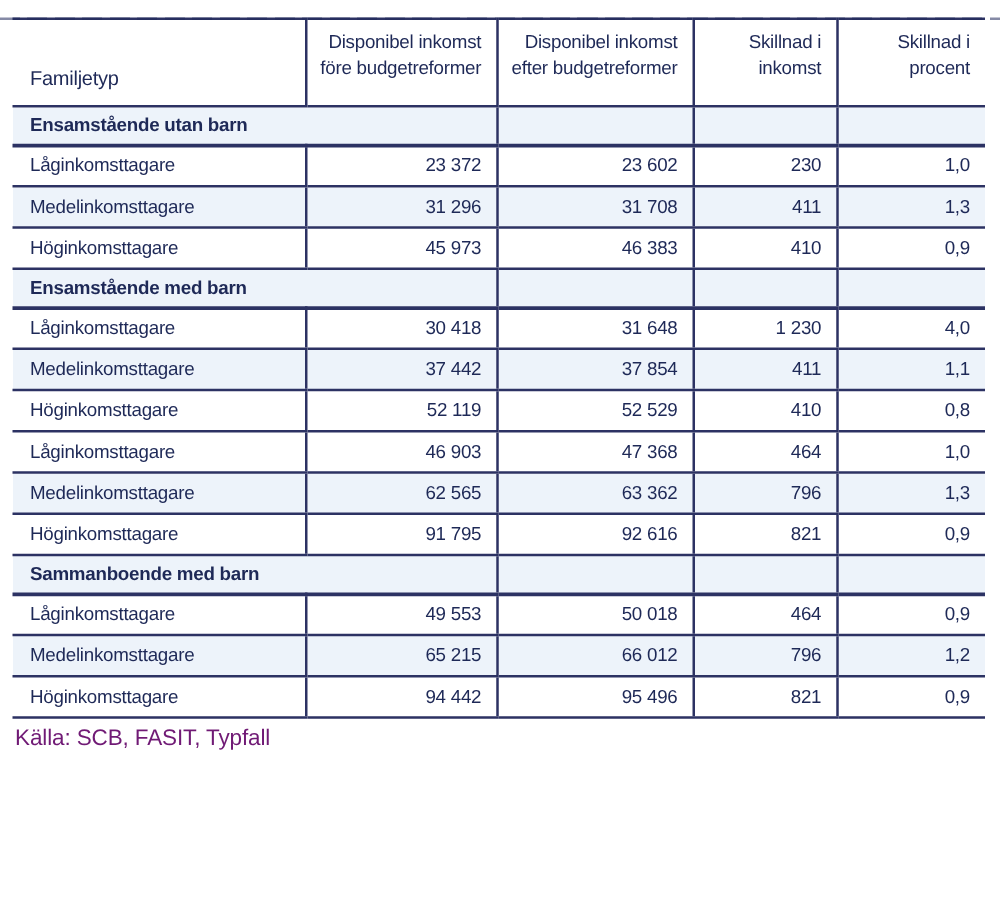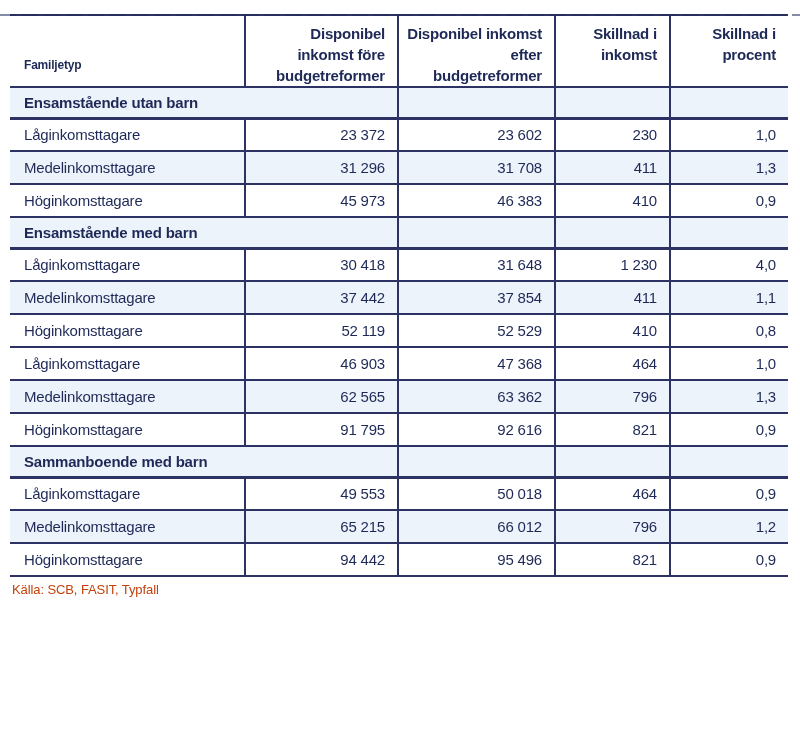--- a/index.html
+++ b/index.html
@@ -57,32 +57,32 @@
     overflow: hidden;
   }
   
   table.income-table th + th,
   table.income-table td + td {
     border-left: 2px solid #2c3263;
   }
   thead tr { height: 70px; }
   thead th {
     border-bottom: 2px solid #2c3263;
-    font-weight: 700;
+    font-weight: 400;
     text-align: right;
     vertical-align: top;
     padding: 7px 12px 0 6px;
     line-height: 21px;
     border-radius: 12px;
   }
   thead th.col-family {
     text-align: left;
     vertical-align: bottom;
     padding: 0 6px 10px 14px;
-    font-size: 12px;
+    font-size: 16px;
   }
   tr.section-row { height: 31px; background: #edf3fa; }
   tr.section-row td {
     border-bottom: 3px solid #2c3263;
     vertical-align: middle;
     margin-top: 28px;
   }
   td.section-label {
     font-weight: 700;
     padding: 0 6px 0 14px;
@@ -100,23 +100,23 @@
     padding: 0 6px 0 14px;
     white-space: nowrap;
   }
   td.cell-num {
     text-align: right;
     padding: 0 12px 0 4px;
     white-space: nowrap;
   }
   .source {
     margin: 5px 0 0 12px;
-    font-size: 13px;
+    font-size: 18px;
     letter-spacing: -0.1px;
-    color: #c2410c;
+    color: #701a75;
   }
 </style>
 </head>
 <body>
 
 <div class="page">
   <div class="top-strip"></div>
 
 
   <table class="income-table">

